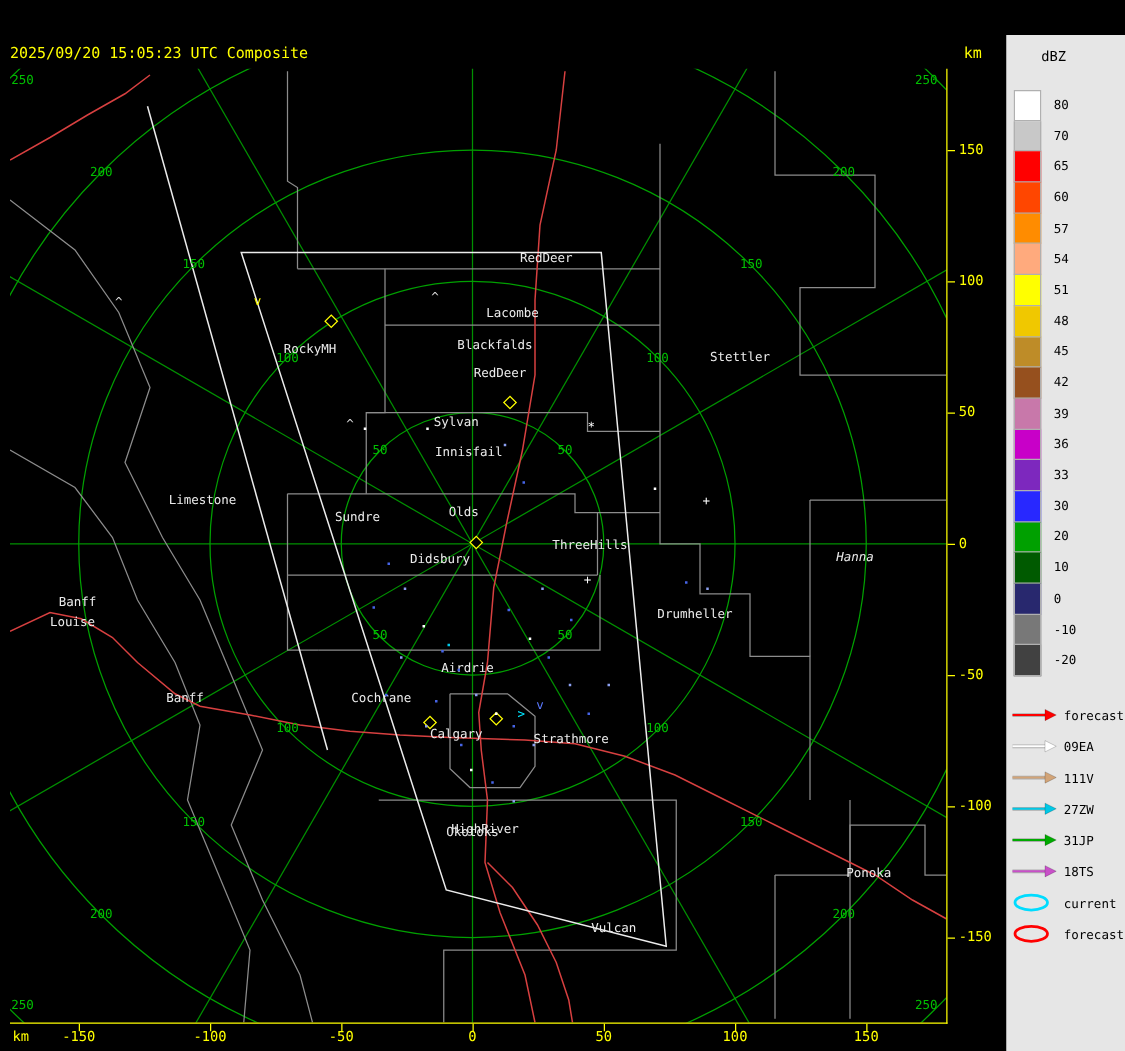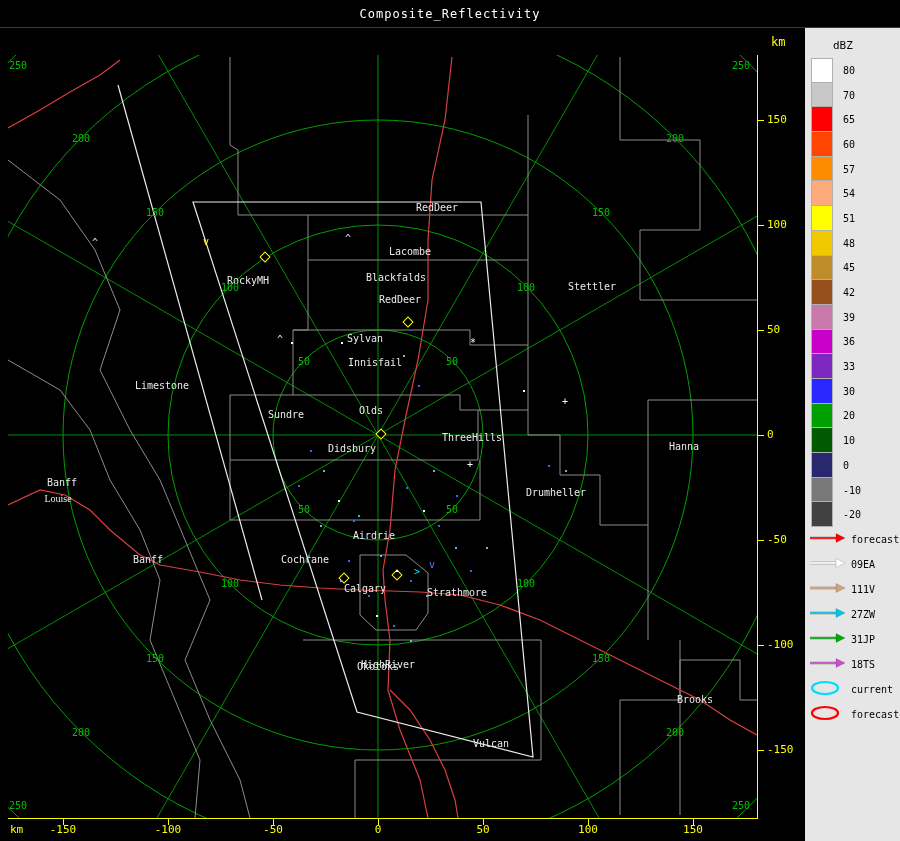--- a/index.html
+++ b/index.html
@@ -19,39 +19,37 @@
            transform:translate(-50%,-50%) rotate(45deg);}
   .mark{position:absolute;transform:translate(-50%,-50%);font-size:10px;line-height:10px;}
   .dot{position:absolute;width:2px;height:2px;}
   .axline{position:absolute;background:#ffff00;}
   .ytick{position:absolute;left:758px;width:6px;height:1px;background:#ffff00;}
   .xtick{position:absolute;top:819px;width:1px;height:6px;background:#ffff00;}
   .ylab{position:absolute;left:767px;color:#ffff00;font-size:11px;}
   .xlab{position:absolute;top:823px;transform:translateX(-50%);color:#ffff00;font-size:11px;}
   .km-bottom{position:absolute;left:10px;top:823px;color:#ffff00;font-size:11px;}
   .sidebar{position:absolute;left:805px;top:28px;width:95px;height:813px;background:#e6e6e6;}
-  .dbz{margin:11px 0 6px 28px;font-size:11px;color:#000;}
+  .dbz{margin:11px 0 20px 28px;font-size:11px;color:#000;}
   #colorbar{margin-left:6px;}
   .cb-row{display:flex;align-items:center;height:24.7px;}
   .cb-swatch{width:22px;height:24.7px;box-sizing:border-box;border:1px solid #b0b0b0;border-top:none;}
   .cb-row:first-child .cb-swatch{border-top:1px solid #b0b0b0;}
   .cb-label{margin-left:10px;font-size:10px;color:#000;}
-  #legend-items{margin-top:0;margin-left:3px;}
+  #legend-items{margin-top:20px;margin-left:3px;}
   .lg-row{display:flex;align-items:center;height:25px;}
   .lg-label{font-size:10px;color:#000;margin-left:3px;}
 </style>
 </head>
 <body>
 
 <div id="app">
 
-  <div class="titlebar">
-    <span class="title">Composite_Reflectivity</span>
-  </div>
-
+
+  <span class="timestamp">2025/09/20 15:05:23 UTC Composite</span>
   <span class="km-top">km</span>
 
   <div class="map" id="map">
     <svg id="map-svg" width="749" height="763" viewBox="0 0 749 763">
 
       <g stroke="#00a000" fill="none" stroke-width="1">
         <circle cx="370" cy="380" r="105"></circle>
         <circle cx="370" cy="380" r="210"></circle>
         <circle cx="370" cy="380" r="315"></circle>
         <circle cx="370" cy="380" r="420"></circle>
@@ -105,37 +103,37 @@
     </svg>
     <div id="overlays">
         <span class="city" style="left: 429px; top: 152px;">RedDeer</span>
         <span class="city" style="left: 402px; top: 196px;">Lacombe</span>
         <span class="city" style="left: 388px; top: 222px;">Blackfalds</span>
         <span class="city" style="left: 392px; top: 244px;">RedDeer</span>
         <span class="city" style="left: 357px; top: 242px; margin-top: 41px;">Sylvan</span>
         <span class="city" style="left: 550px; top: 231px; margin-left: 34px;">Stettler</span>
         <span class="city" style="left: 240px; top: 225px;">RockyMH</span>
         <span class="city" style="left: 367px; top: 307px;">Innisfail</span>
-        <span class="city" style="left: 154px; top: 330px;">Limestone</span>
+        <span class="city" style="left: 154px; top: 346px;">Limestone</span>
         <span class="city" style="left: 278px; top: 359px;">Sundre</span>
         <span class="city" style="left: 363px; top: 355px;">Olds</span>
         <span class="city" style="left: 344px; top: 393px;">Didsbury</span>
         <span class="city" style="left: 464px; top: 382px;">ThreeHills</span>
-        <span class="city" style="left: 676px; top: 391px;">Hanna</span>
+        <span class="city" style="left: 676px; top: 391px; font-style: italic;">Hanna</span>
         <span class="city" style="left: 54px; top: 427px;">Banff</span>
-        <span class="city" style="left: 50px; top: 443px; font-family: Liberation Serif, serif;">Louise</span>
+        <span class="city" style="left: 50px; top: 443px;">Louise</span>
         <span class="city" style="left: 548px; top: 437px;">Drumheller</span>
         <span class="city" style="left: 140px; top: 504px;">Banff</span>
         <span class="city" style="left: 366px; top: 480px;">Airdrie</span>
         <span class="city" style="left: 297px; top: 504px;">Cochrane</span>
         <span class="city" style="left: 357px; top: 533px;">Calgary</span>
         <span class="city" style="left: 449px; top: 537px;">Strathmore</span>
         <span class="city" style="left: 370px; top: 611px;">Okotoks</span>
         <span class="city" style="left: 380px; top: 609px;">HighRiver</span>
-        <span class="city" style="left: 687px; top: 644px;">Brooks</span>
+        <span class="city" style="left: 687px; top: 644px;">Ponoka</span>
         <span class="city" style="left: 483px; top: 688px;">Vulcan</span>
         <span class="rlab" style="left: 296px; top: 306px;">50</span>
         <span class="rlab" style="left: 444px; top: 306px;">50</span>
         <span class="rlab" style="left: 296px; top: 454px;">50</span>
         <span class="rlab" style="left: 444px; top: 454px;">50</span>
         <span class="rlab" style="left: 222px; top: 232px;">100</span>
         <span class="rlab" style="left: 518px; top: 232px;">100</span>
         <span class="rlab" style="left: 222px; top: 528px;">100</span>
         <span class="rlab" style="left: 518px; top: 528px;">100</span>
         <span class="rlab" style="left: 147px; top: 157px;">150</span>

